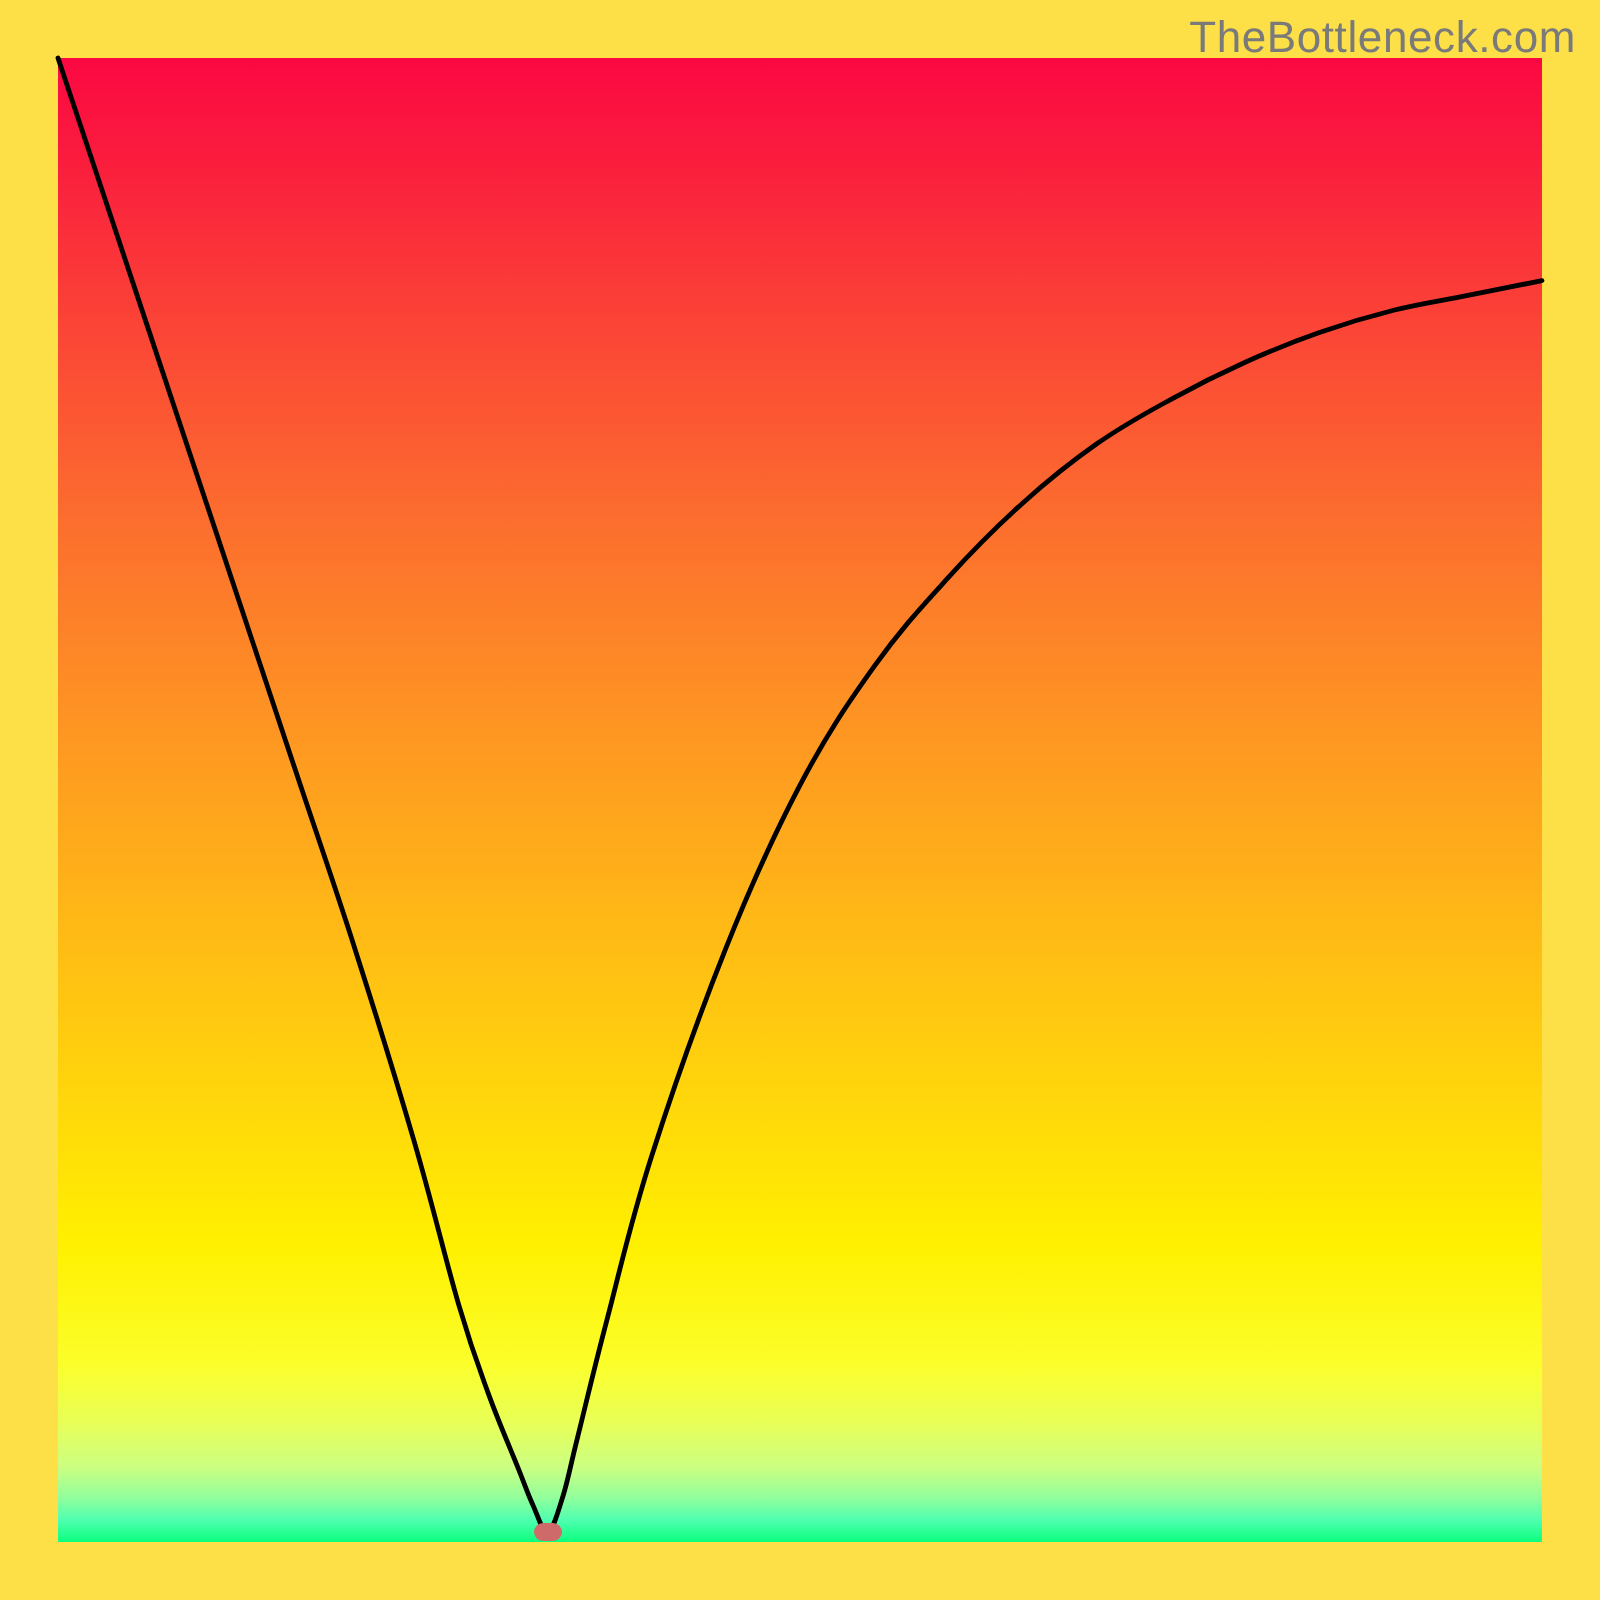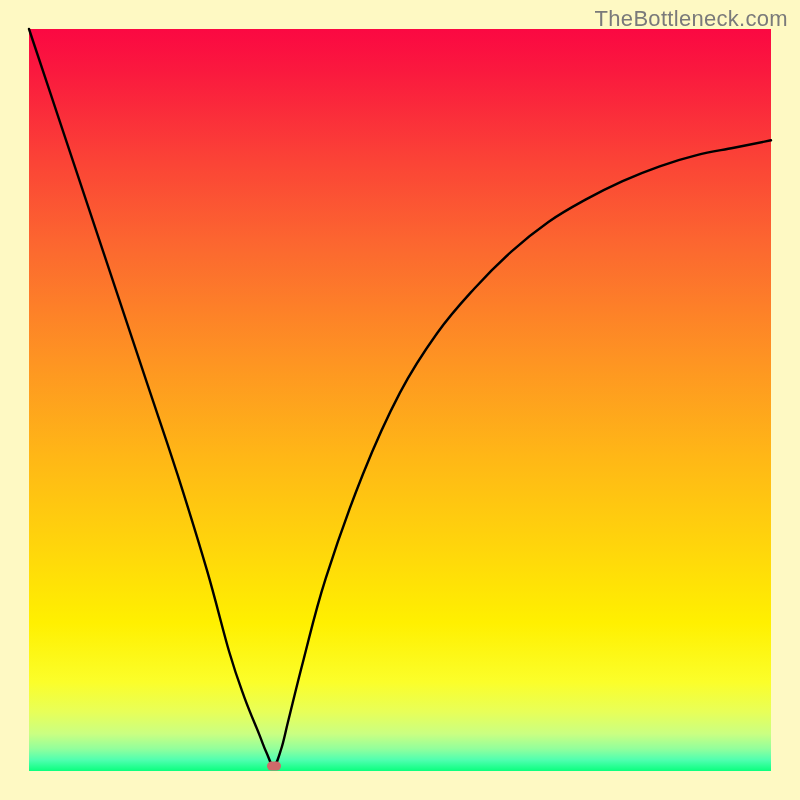--- a/index.html
+++ b/index.html
@@ -8,21 +8,21 @@
     width: 800px;
     height: 800px;
     overflow: hidden;
     background: #000;
     font-family: Arial, Helvetica, sans-serif;
   }
   .frame {
     position: relative;
     width: 800px;
     height: 800px;
-    background: #fef9c3;
+    background: #fde047;
   }
   .plot-area {
     position: absolute;
     left: 29px;
     top: 29px;
     width: 742px;
     height: 742px;
     
     background: linear-gradient(
       to bottom,

